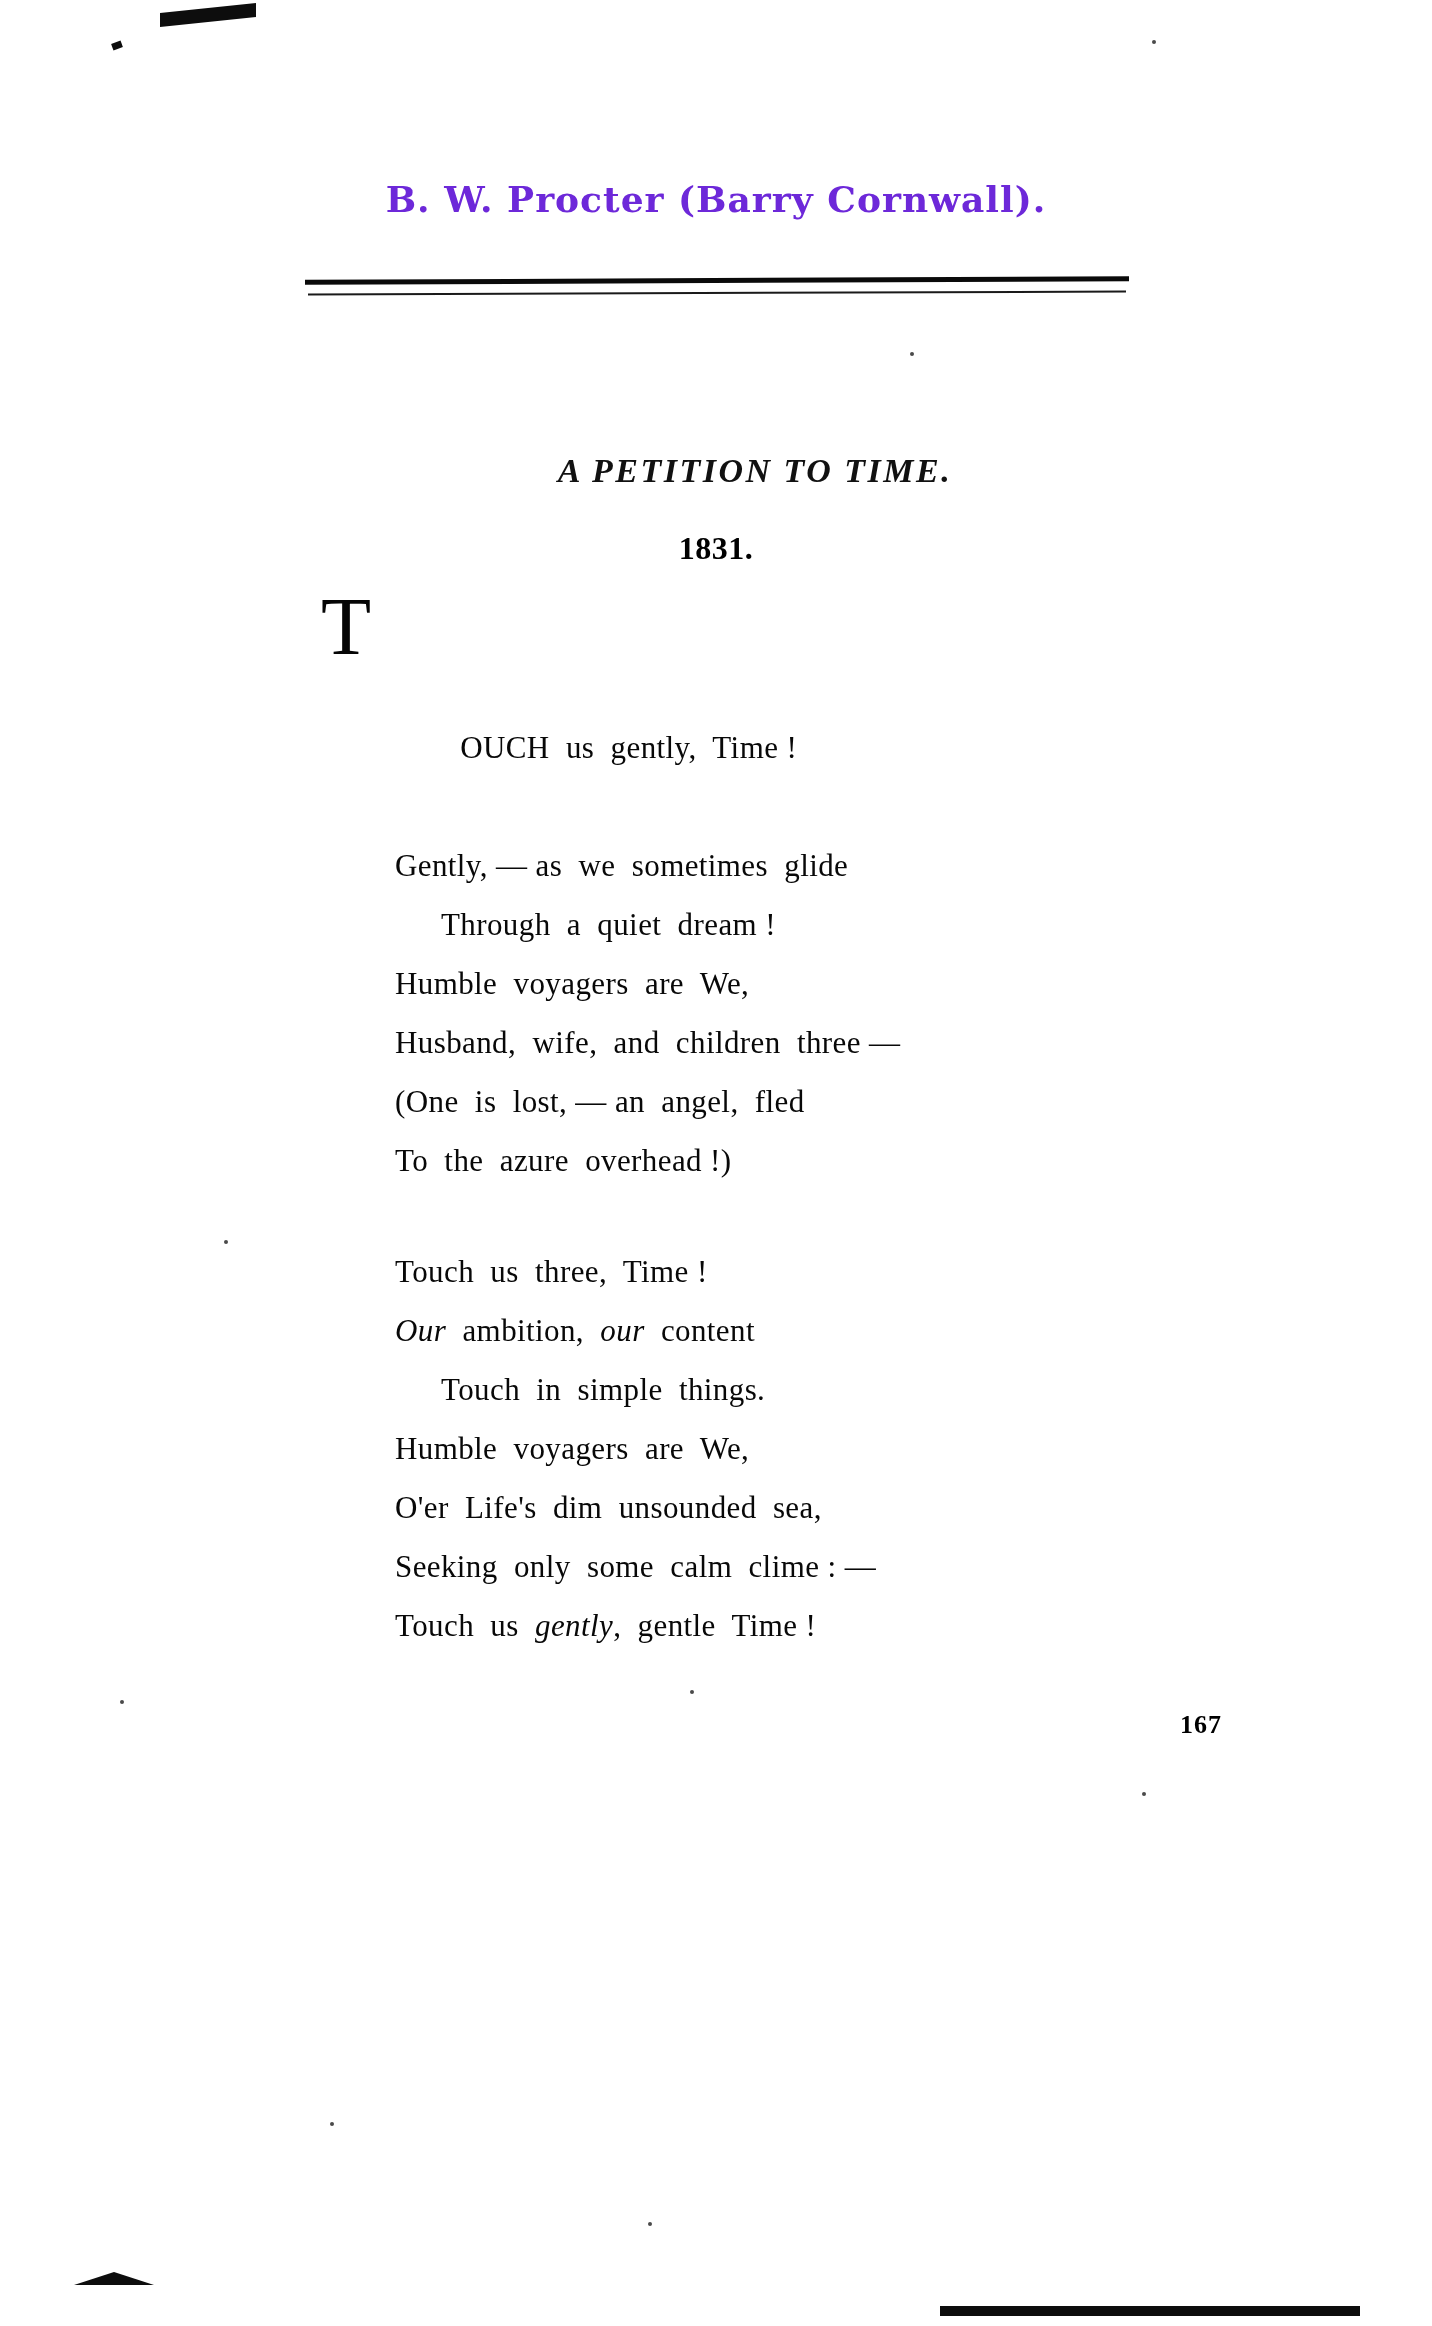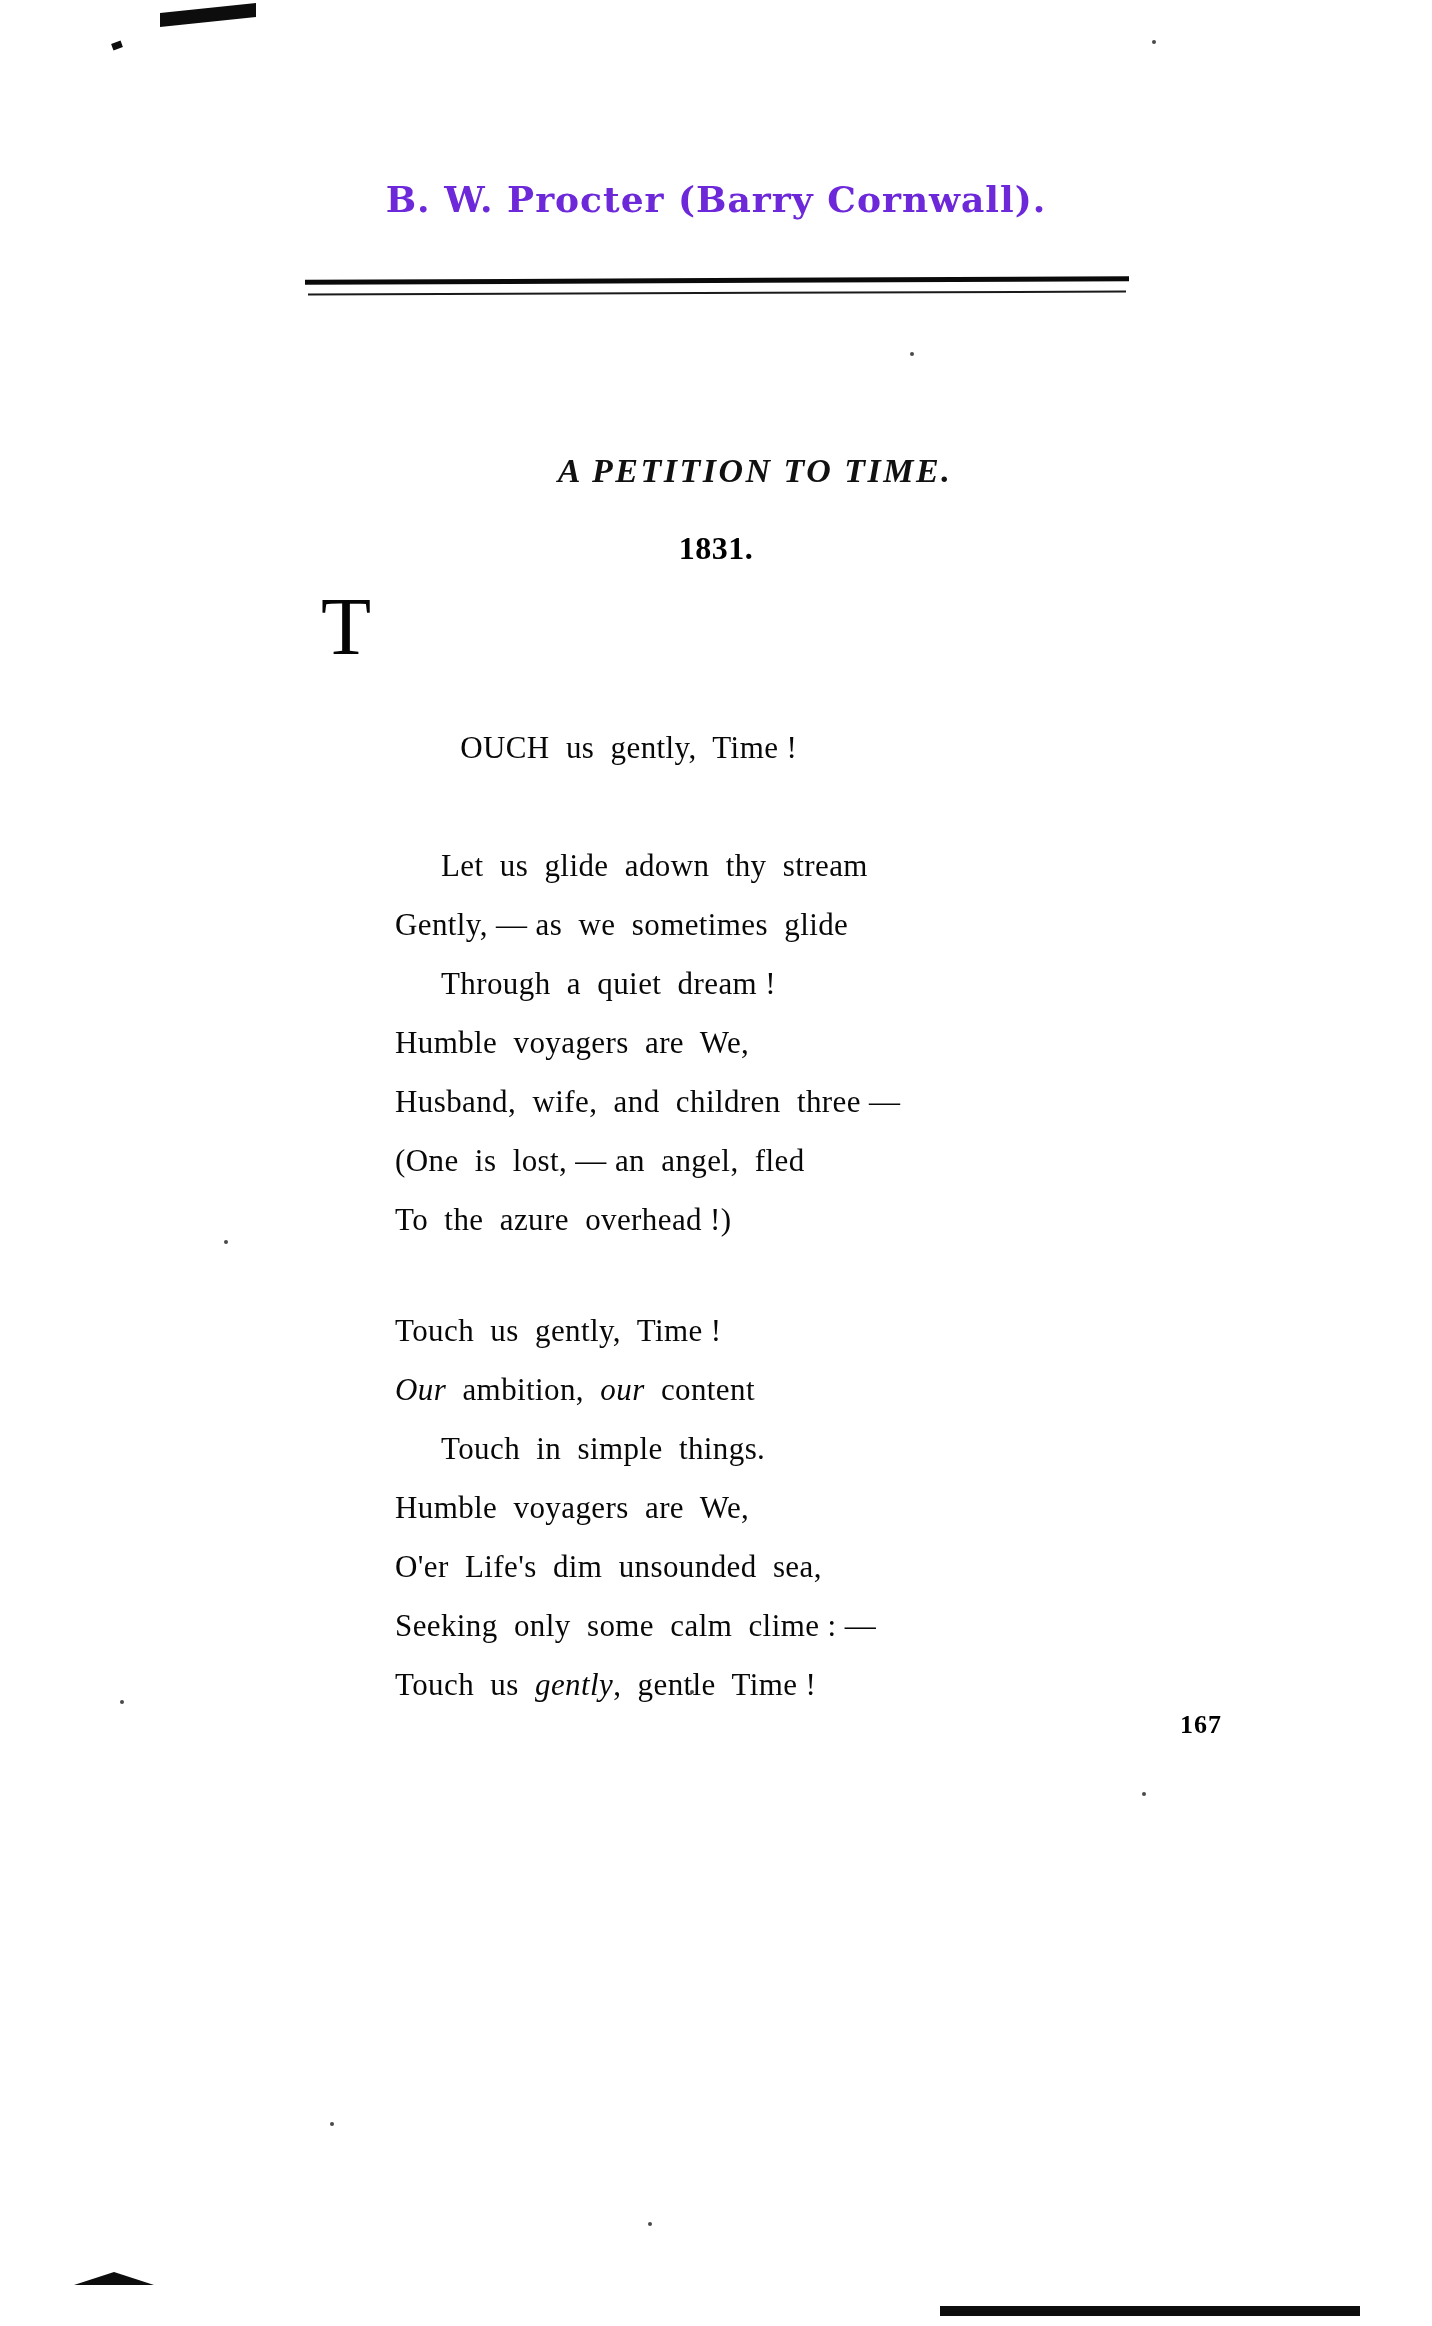--- a/index.html
+++ b/index.html
@@ -184,31 +184,30 @@
   <div class="poem-title">A PETITION TO TIME.</div>
   <div class="poem-date">1831.</div>
 
   <div class="poem">
 
     <div class="stanza">
       <div class="line dropcap-wrap">
         <span class="dropcap">T</span>
         <span>OUCH  us  gently,  Time !</span>
       </div>
-      <div class="line indent">Let  us  glide  adown  thy  stream</div>
       <div class="line">Gently, — as  we  sometimes  glide</div>
       <div class="line indent">Through  a  quiet  dream !</div>
       <div class="line">Humble  voyagers  are  We,</div>
       <div class="line">Husband,  wife,  and  children  three —</div>
       <div class="line">(One  is  lost, — an  angel,  fled</div>
       <div class="line">To  the  azure  overhead !)</div>
     </div>
 
     <div class="stanza">
-      <div class="line">Touch  us  gently,  Time !</div>
+      <div class="line">Touch  us  three,  Time !</div>
       <div class="line"><i>Our</i>  ambition,  <i>our</i>  content</div>
       <div class="line indent">Touch  in  simple  things.</div>
       <div class="line">Humble  voyagers  are  We,</div>
       <div class="line">O'er  Life's  dim  unsounded  sea,</div>
       <div class="line">Seeking  only  some  calm  clime : —</div>
       <div class="line">Touch  us  <i>gently</i>,  gentle  Time !</div>
     </div>
 
   </div>
 

